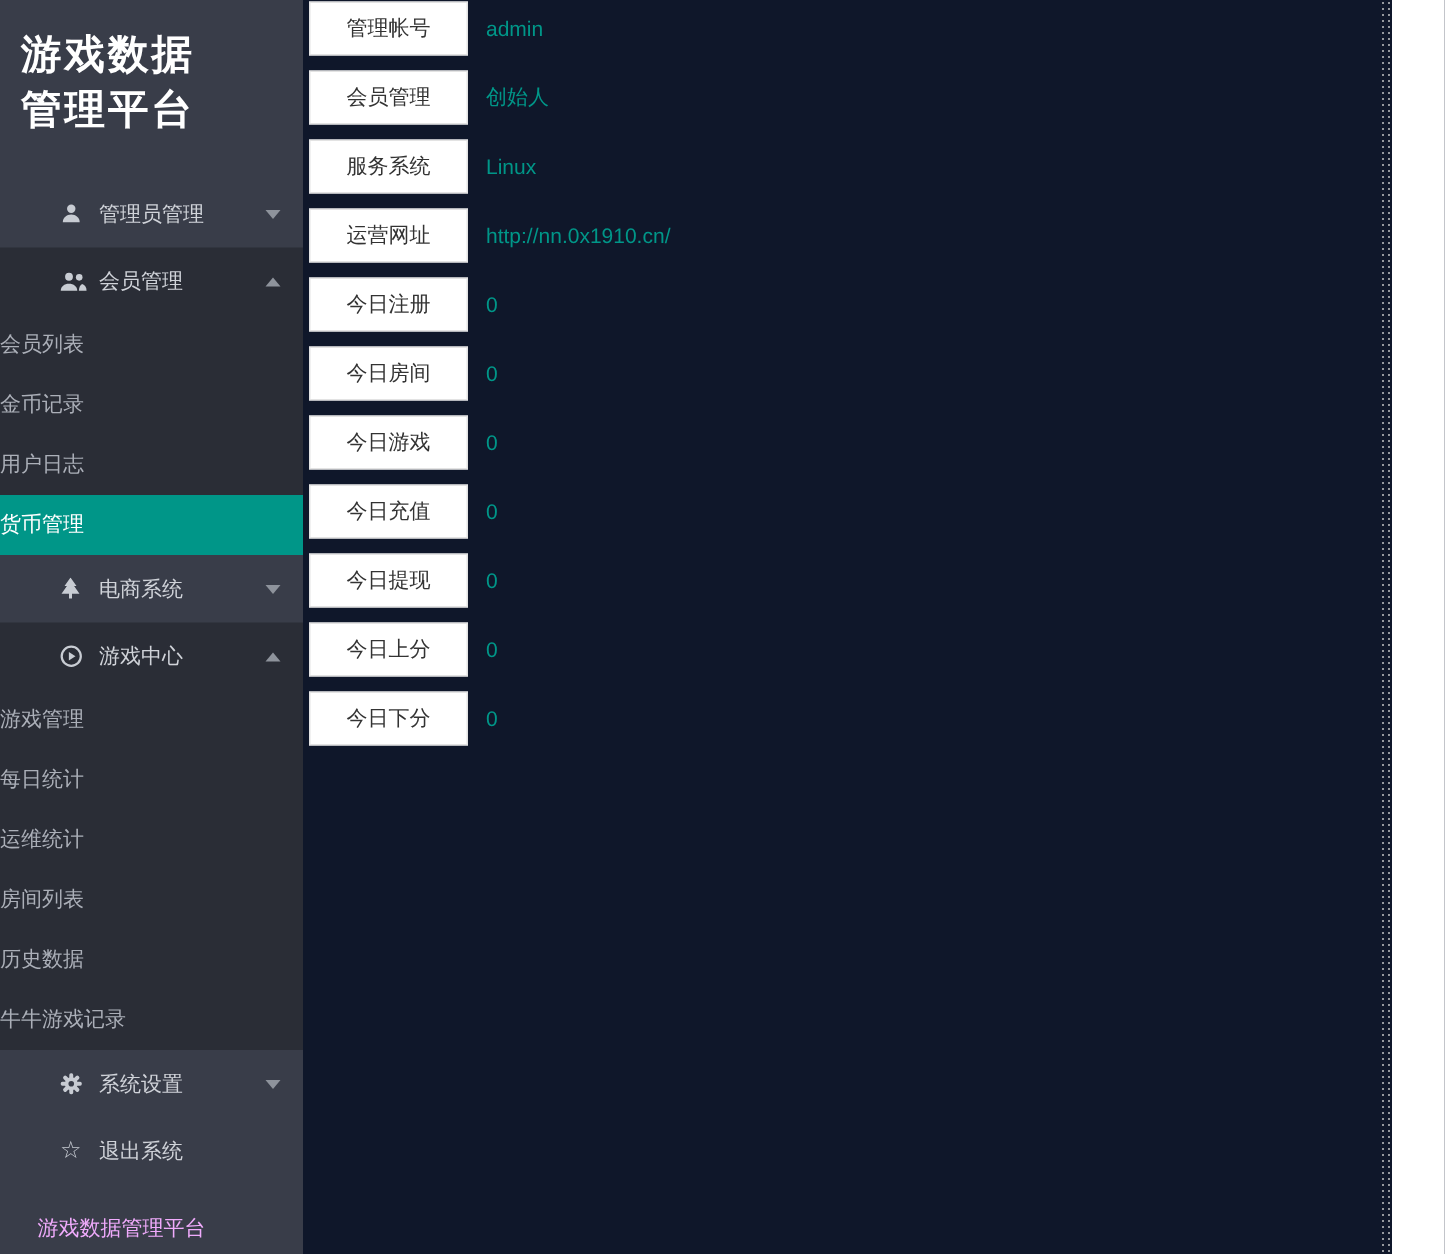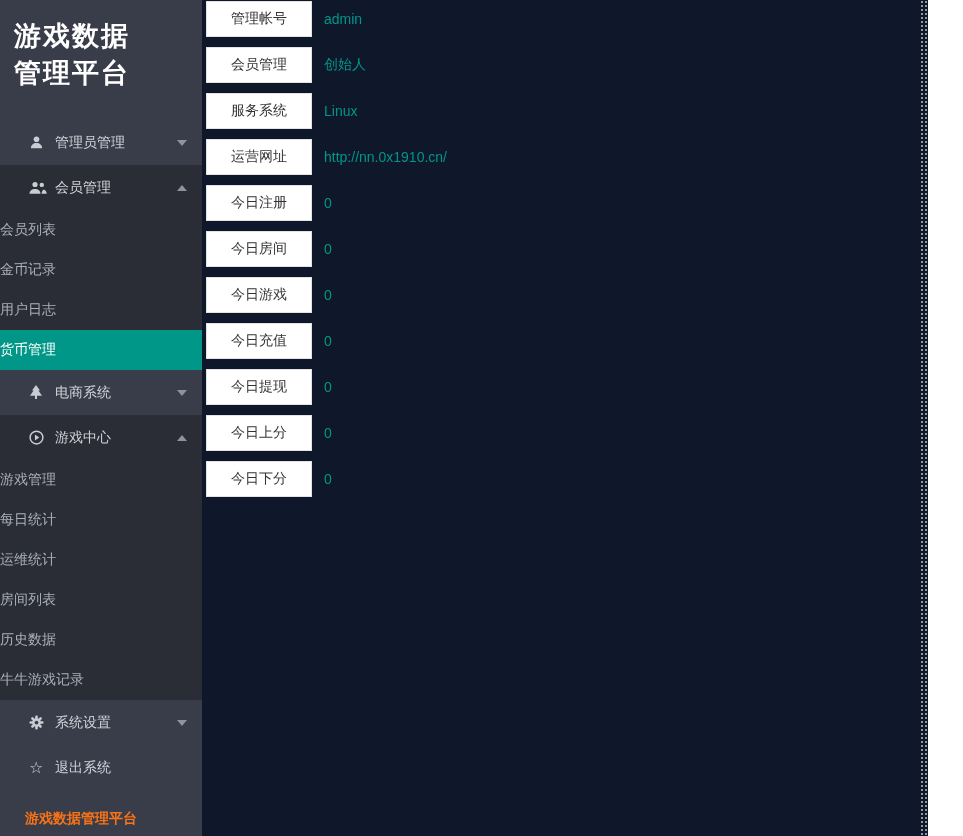--- a/index.html
+++ b/index.html
@@ -3,30 +3,30 @@
 <meta charset="utf-8">
 <style>
   * { margin:0; padding:0; box-sizing:border-box; }
   html,body { background:#fff; }
   body { font-family:"Liberation Sans","DejaVu Sans",sans-serif; }
   .app { position:relative; width:928px; height:836px; background:#fff; overflow:hidden; }
 
   
   .sidebar { position:absolute; left:0; top:0; width:202px; height:836px; background:#393D49; overflow:hidden; }
   .logo { height:120px; padding:18px 0 0 14px; color:#fff; font-weight:bold; font-size:27px; line-height:37px; letter-spacing:2px; }
-  .nav-item { position:relative; height:45px; display:flex; align-items:center; padding-left:29px; color:#d0d3d9; font-size:14px; cursor:pointer; }
+  .nav-item { position:relative; height:45px; display:flex; align-items:center; padding-left:40px; color:#d0d3d9; font-size:14px; cursor:pointer; }
   .nav-item .ico { width:22px; display:inline-flex; justify-content:flex-start; align-items:center; margin-right:4px; }
   .nav-group.expanded { background:rgba(0,0,0,0.25); }
   .nav-sub-item { height:40px; display:flex; align-items:center; color:#abafb8; font-size:14px; cursor:pointer; }
   .nav-sub-item.active { background:#009688; color:#ffffff; }
   .chev { position:absolute; right:15px; width:0; height:0; border-left:5px solid transparent; border-right:5px solid transparent; }
   .chev.down { border-top:6px solid #8e939c; }
   .chev.up { border-bottom:6px solid #8e939c; }
   .star-glyph { font-size:16px; color:#c8ccd3; line-height:1; }
-  .side-footer { position:absolute; left:25px; bottom:8px; color:#f97316; font-size:14px;font-weight:bold; }
+  .side-footer { position:absolute; left:25px; bottom:8px; color:#f0abfc; font-size:14px; }
 
   
   .main { position:absolute; left:202px; top:0; right:0; bottom:0; background:#0f172a; }
   .rows { margin-top:-4px; }
   .info-row { height:46px; display:flex; align-items:center; }
   .label-box { margin-left:4px; width:106px; height:36px; border:1px solid #e3e3e3; background:#fff;
                display:flex; align-items:center; justify-content:center; font-size:14px; color:#333; }
   .value { margin-left:12px; font-size:14px; color:#009688; }
 
   

